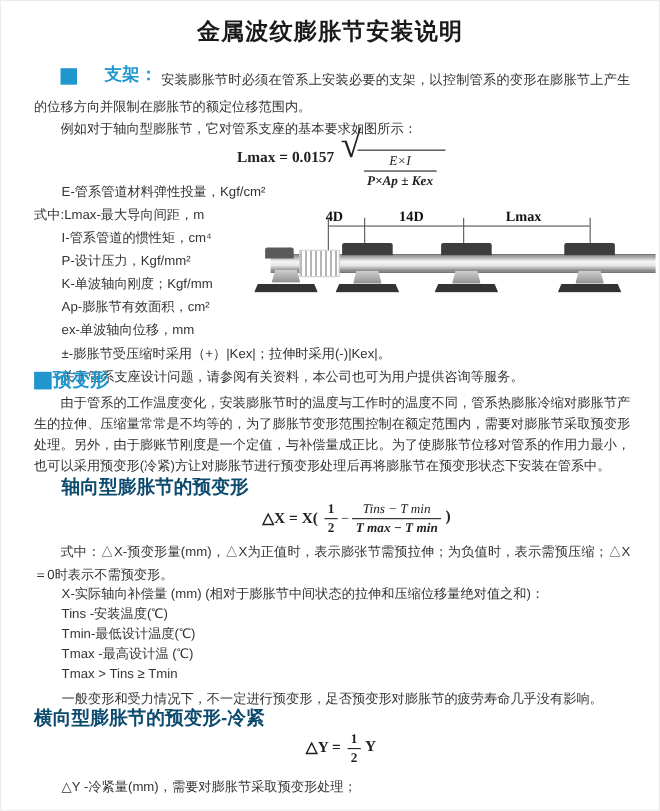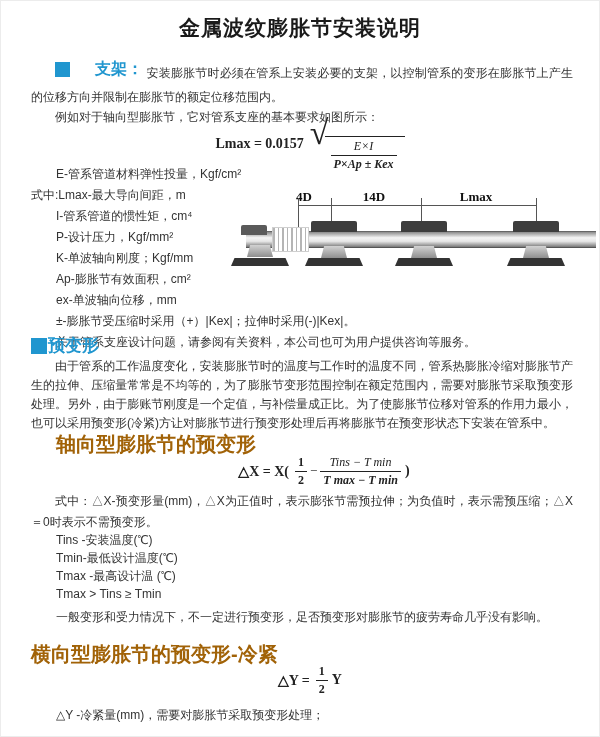--- a/index.html
+++ b/index.html
@@ -11,21 +11,21 @@
   .abs { position:absolute; }
   .doc-title {
     top:13px; left:0; right:0; text-align:center;
     font-size:21px; font-weight:bold; color:#1a1a1a; letter-spacing:1px;
   }
   .body-text { font-size:12px; line-height:24px; color:#333; }
   .para { left:30px; right:26px; text-indent:2em; text-align:justify; }
   .sec-head { display:inline-flex; align-items:center; gap:1px; }
   .sq { display:inline-block; width:15px; height:15px; background:#2096cf; vertical-align:-2px; }
   .sec-head-label { color:#2096cf; font-weight:bold; font-size:16px; }
-  .sub-title { color:#a16207; font-weight:bold; font-size:20px; }
+  .sub-title { color:#0c4a6e; font-weight:bold; font-size:17px; }
 
   
   .formula { display:flex; justify-content:center; align-items:center;
              font-family:"Liberation Serif",serif; color:#222; }
   .f-lhs { font-weight:bold; font-size:14px; font-style:normal; margin-right:6px; }
   .f-rhs { font-weight:bold; font-size:14px; margin-left:4px; }
   .frac { display:inline-block; text-align:center; font-size:12px; line-height:1.25; font-style:italic; }
   .frac .fnum { display:block; padding:0 3px 1px; }
   .frac .fden { display:block; border-top:1px solid #222; padding:1px 3px 0;font-weight:bold; }
   .frac.upright { font-style:normal; font-weight:bold; }
@@ -155,20 +155,21 @@
     <span class="frac">
       <span class="fnum">Tins − T min</span>
       <span class="fden">T max − T min</span>
     </span>
     <span class="f-rhs">)</span>
   </div>
 
   <div class="abs para body-text" style="top:490px; line-height:21px;">式中：△X-预变形量(mm)，△X为正值时，表示膨张节需预拉伸；为负值时，表示需预压缩；△X＝0时表示不需预变形。</div>
 
   <div class="abs axial-defs" style="top:530px; left:55px; right:26px;">
+    <div class="def-line">X-实际轴向补偿量 (mm) (相对于膨胀节中间状态的拉伸和压缩位移量绝对值之和)：</div>
     <div class="def-line">Tins -安装温度(℃)</div>
     <div class="def-line">Tmin-最低设计温度(℃)</div>
     <div class="def-line">Tmax -最高设计温 (℃)</div>
     <div class="def-line">Tmax &gt; Tins ≥ Tmin</div>
     <div class="def-line" style="margin-top:5px;">一般变形和受力情况下，不一定进行预变形，足否预变形对膨胀节的疲劳寿命几乎没有影响。</div>
   </div>
 
   <div class="abs sub-title" style="top:640px; left:30px;">横向型膨胀节的预变形-冷紧</div>
 
   <div class="abs formula" style="top:664px; left:0; right:0; padding-left:20px; height:30px;">

